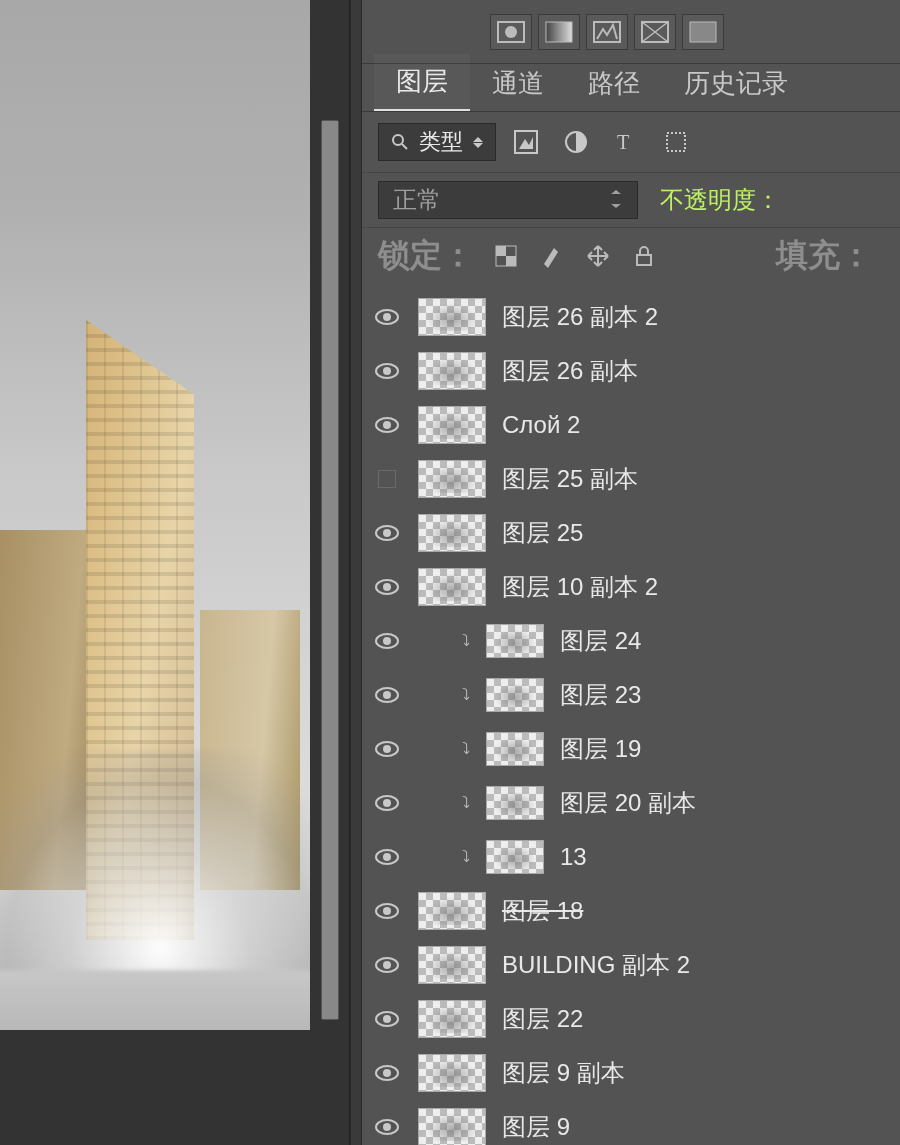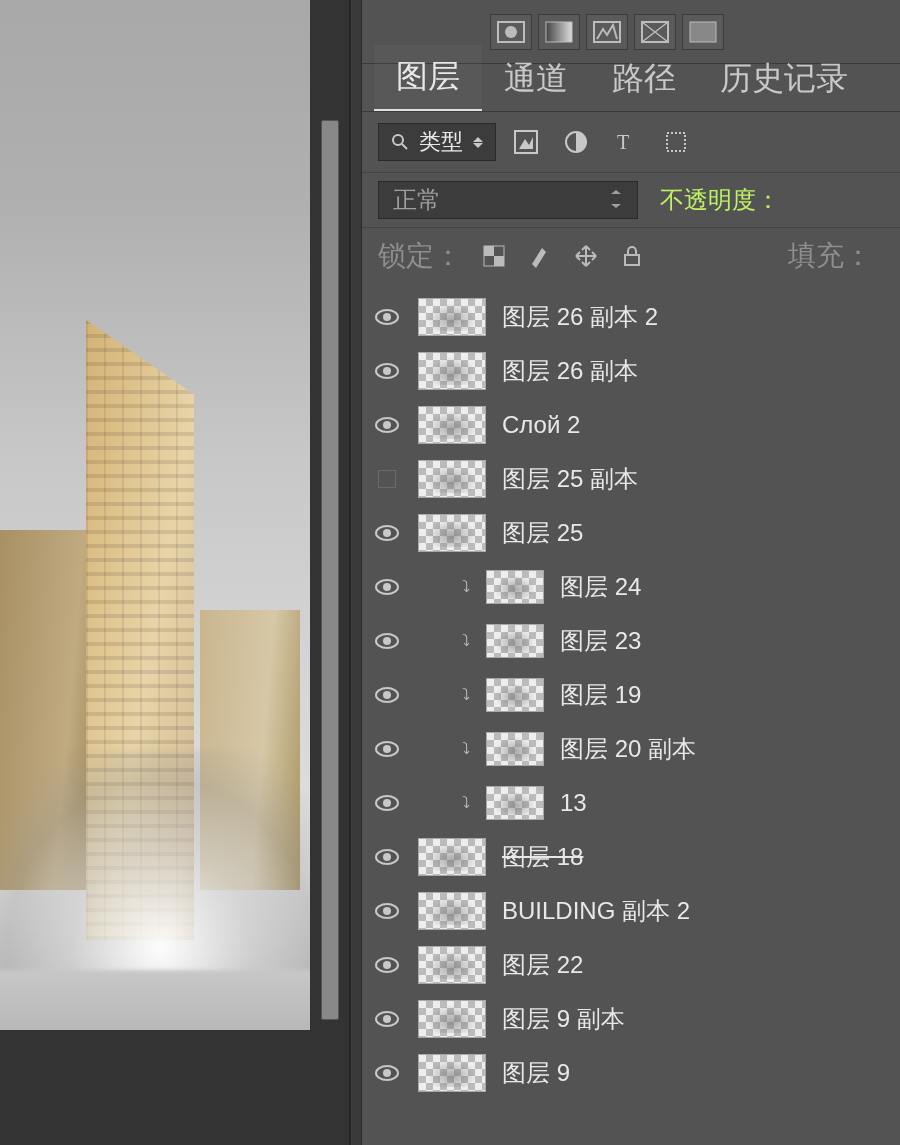--- a/index.html
+++ b/index.html
@@ -111,21 +111,21 @@
 .tabs-row {
   height: 48px;
   display: flex;
   align-items: flex-end;
   padding-left: 12px;
   gap: 0;
   border-bottom: 1px solid #3a3a3a;
 }
 .tab {
   padding: 10px 22px 10px 22px;
-  font-size: 32px;
+  font-size: 26px;
   color: #c8c8c8;
   cursor: pointer;
 }
 .tab.active {
   color: #e8e8e8;
   border-bottom: 2px solid #e0e0e0;
   background: rgba(255,255,255,0.03);
 }
 .filter-row {
   height: 60px;
@@ -192,21 +192,22 @@
 }
 .blend-select .dd { color: #9e9e9e; }
 .opacity-label { color: #bef264; font-size: 24px; }
 .lock-row {
   height: 56px;
   display: flex;
   align-items: center;
   padding: 0 16px;
   gap: 18px;
   color: #8e8e8e;
-  font-size: 28px;
+  font-size: 32px;
+  font-weight: bold;
 }
 .lock-icons { display: flex; gap: 18px; align-items:center; }
 .lock-icons .li { width:28px; height:28px; display:flex; align-items:center; justify-content:center; cursor:pointer; }
 .lock-icons svg { width:24px; height:24px; }
 .fill-label { margin-left: auto; padding-right: 12px; }
 .layers-list {
   flex: 1;
   overflow-y: auto;
   padding: 6px 0;
 }
@@ -463,20 +464,32 @@
         </div>
         <div class="layer-name">图层 25</div>
       </div>
       <div class="layer-item">
         <div class="vis-col">
           <svg viewBox="0 0 24 18" class="eye">
             <ellipse cx="12" cy="9" rx="11" ry="7" fill="none" stroke="#c8c8c8" stroke-width="2"></ellipse>
             <circle cx="12" cy="9" r="4" fill="#c8c8c8"></circle>
           </svg>
         </div>
+        <div class="thumb">
+          <div class="splotch"></div>
+        </div>
+        <div class="layer-name">图层 10 副本 2</div>
+      </div>
+      <div class="layer-item">
+        <div class="vis-col">
+          <svg viewBox="0 0 24 18" class="eye">
+            <ellipse cx="12" cy="9" rx="11" ry="7" fill="none" stroke="#c8c8c8" stroke-width="2"></ellipse>
+            <circle cx="12" cy="9" r="4" fill="#c8c8c8"></circle>
+          </svg>
+        </div>
         <div style="width: 20px;"></div>
         <div class="clip-arrow">⤵</div>
         <div class="thumb small">
           <div class="splotch"></div>
         </div>
         <div class="layer-name">图层 24</div>
       </div>
       <div class="layer-item">
         <div class="vis-col">
           <svg viewBox="0 0 24 18" class="eye">

